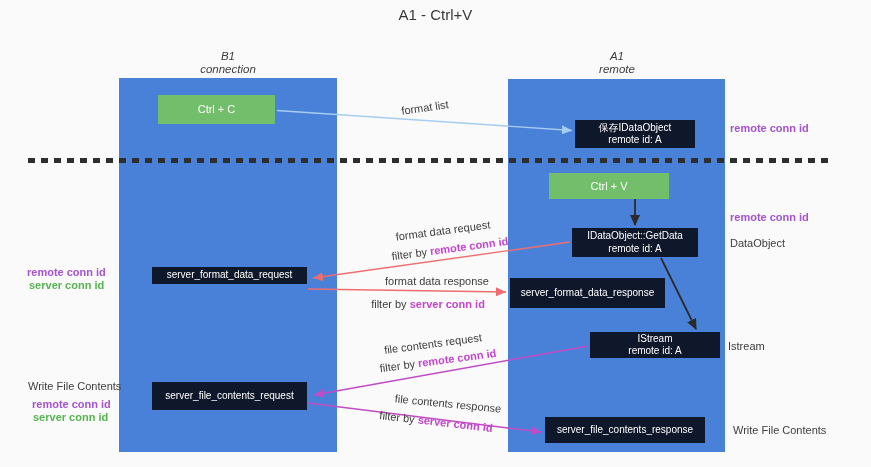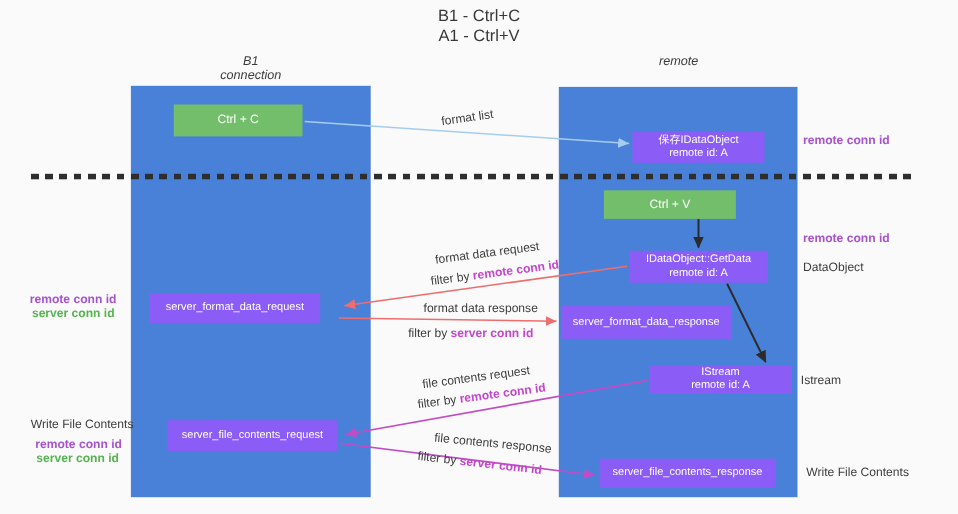--- a/index.html
+++ b/index.html
@@ -32,48 +32,48 @@
     background:repeating-linear-gradient(90deg,#2e2e2e 0 7px,transparent 7px 13px);
   }
   .arrows{position:absolute;left:0;top:0;width:871px;height:467px;pointer-events:none;}
   .node{
     position:absolute;
     display:flex;flex-direction:column;align-items:center;justify-content:center;
     color:#fff;text-align:right;
     font-size:10px;line-height:12.5px;
   }
   .node.green{background:#72be6a;font-size:11px;}
-  .node.orange{background:#8b5cf6;}
+  .node.orange{background:#0f172a;}
   .side-label{
     position:absolute;white-space:nowrap;
     font-size:11px;color:#3d3d3d;line-height:13px;
   }
   .side-label.purple{color:#a653ce;font-weight:bold;}
   .side-label.green{color:#56b450;font-weight:bold;}
   .edge-label{
     position:absolute;white-space:nowrap;
     font-size:11px;color:#3d3d3d;line-height:13px;
   }
   .edge-label .val-magenta{color:#c247ca;font-weight:bold;}
 </style>
 </head>
 <body>
 
 <div class="canvas">
 
   <div class="title">
-    <div>B1 - Ctrl+C</div>
     <div>A1 - Ctrl+V</div>
   </div>
 
   <div class="col-header" style="left:148px;top:50px;">
     <div>B1</div>
     <div>connection</div>
   </div>
   <div class="col-header" style="left:537px;top:50px;">
+    <div>A1</div>
     <div>remote</div>
   </div>
 
   <div class="column" style="left:119px;top:78px;width:218px;height:374px;"></div>
   <div class="column" style="left:508px;top:79px;width:217px;height:373px;"></div>
 
   <div class="dashed-divider"></div>
 
   <svg class="arrows" viewBox="0 0 871 467">
     <defs>
@@ -110,21 +110,21 @@
 
   <div class="node green" style="left:549px;top:173px;width:120px;height:26px;">
     <div>Ctrl + V</div>
   </div>
 
   <div class="node orange" style="left:572px;top:228px;width:126px;height:29px;">
     <div>IDataObject::GetData</div>
     <div>remote id: A</div>
   </div>
 
-  <div class="node orange" style="left:136px;top:267px;width:155px;height:27px;">
+  <div class="node orange" style="left:152px;top:267px;width:155px;height:17px;">
     <div>server_format_data_request</div>
   </div>
 
   <div class="node orange" style="left:510px;top:278px;width:155px;height:30px;">
     <div>server_format_data_response</div>
   </div>
 
   <div class="node orange" style="left:590px;top:332px;width:130px;height:26px;">
     <div>IStream</div>
     <div>remote id: A</div>

